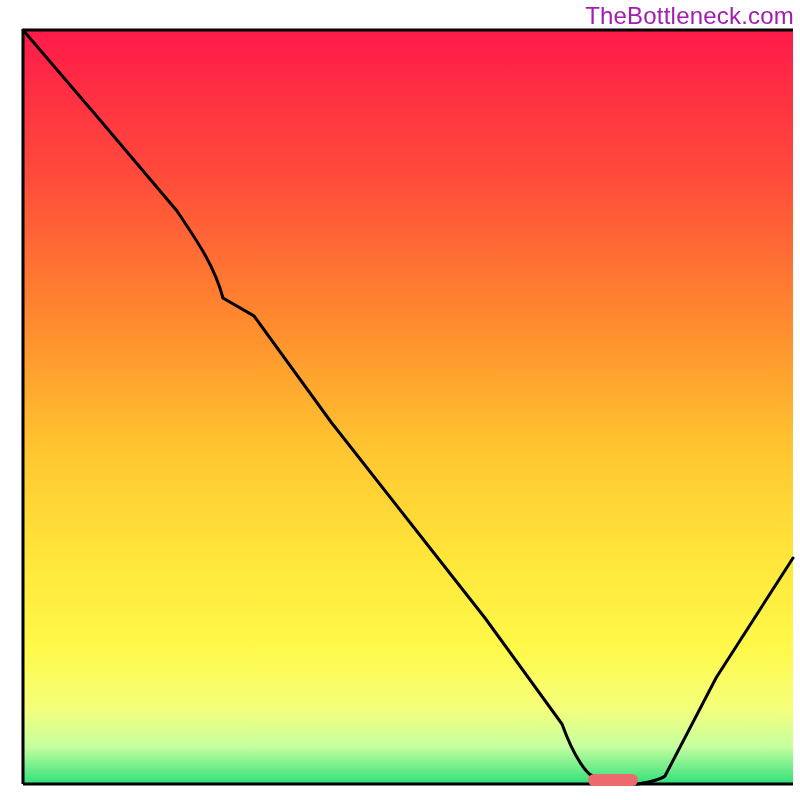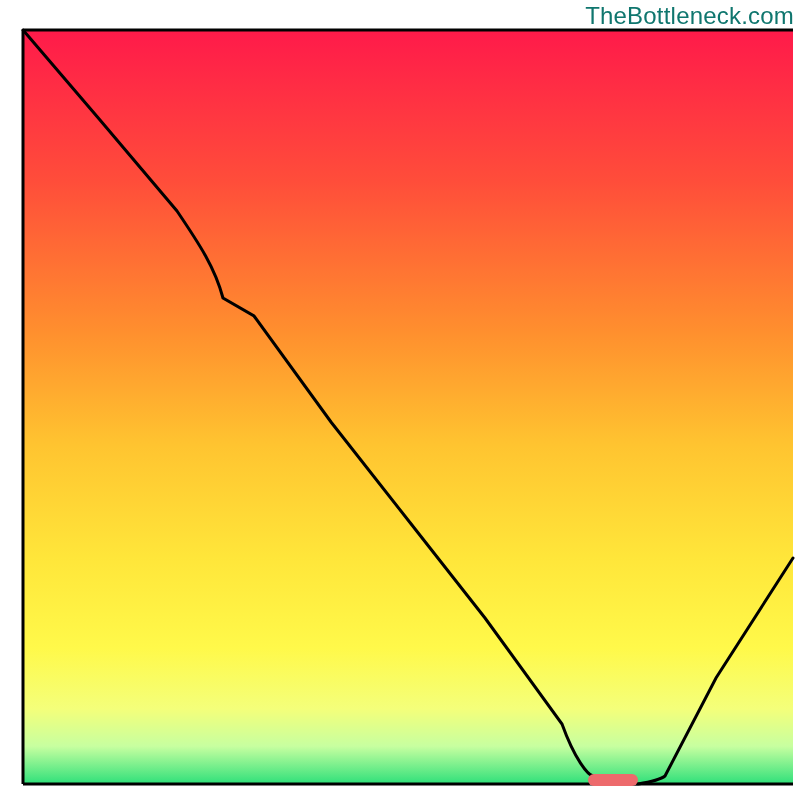--- a/index.html
+++ b/index.html
@@ -19,21 +19,21 @@
     position: absolute;
     top: 0;
     left: 0;
   }
   .watermark {
     position: absolute;
     top: 2px;
     right: 6px;
     font-size: 24px;
     font-weight: 400;
-    color: #0f766e;
+    color: #a21caf;
     letter-spacing: 0.2px;
   }
 </style>
 </head>
 <body>
 
 <div class="canvas-wrap">
 
   <svg width="800" height="800" viewBox="0 0 800 800">
     <defs>

